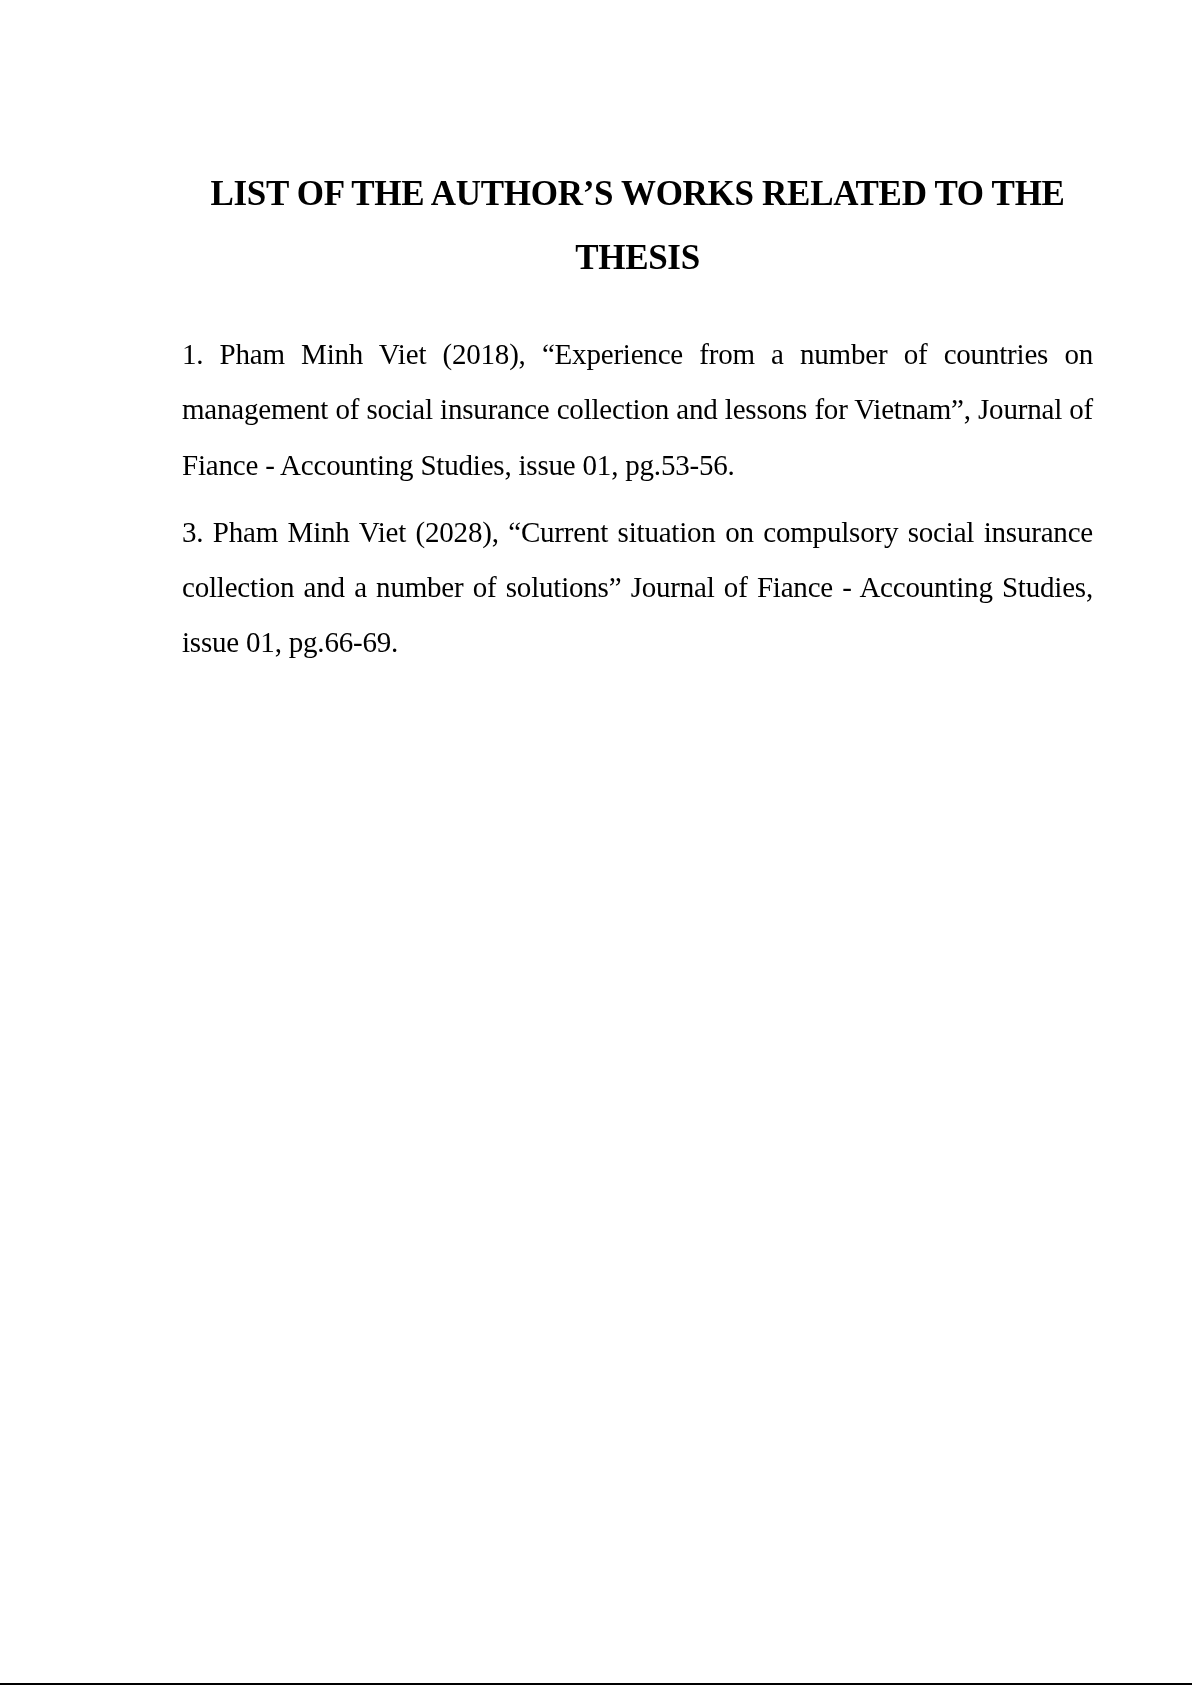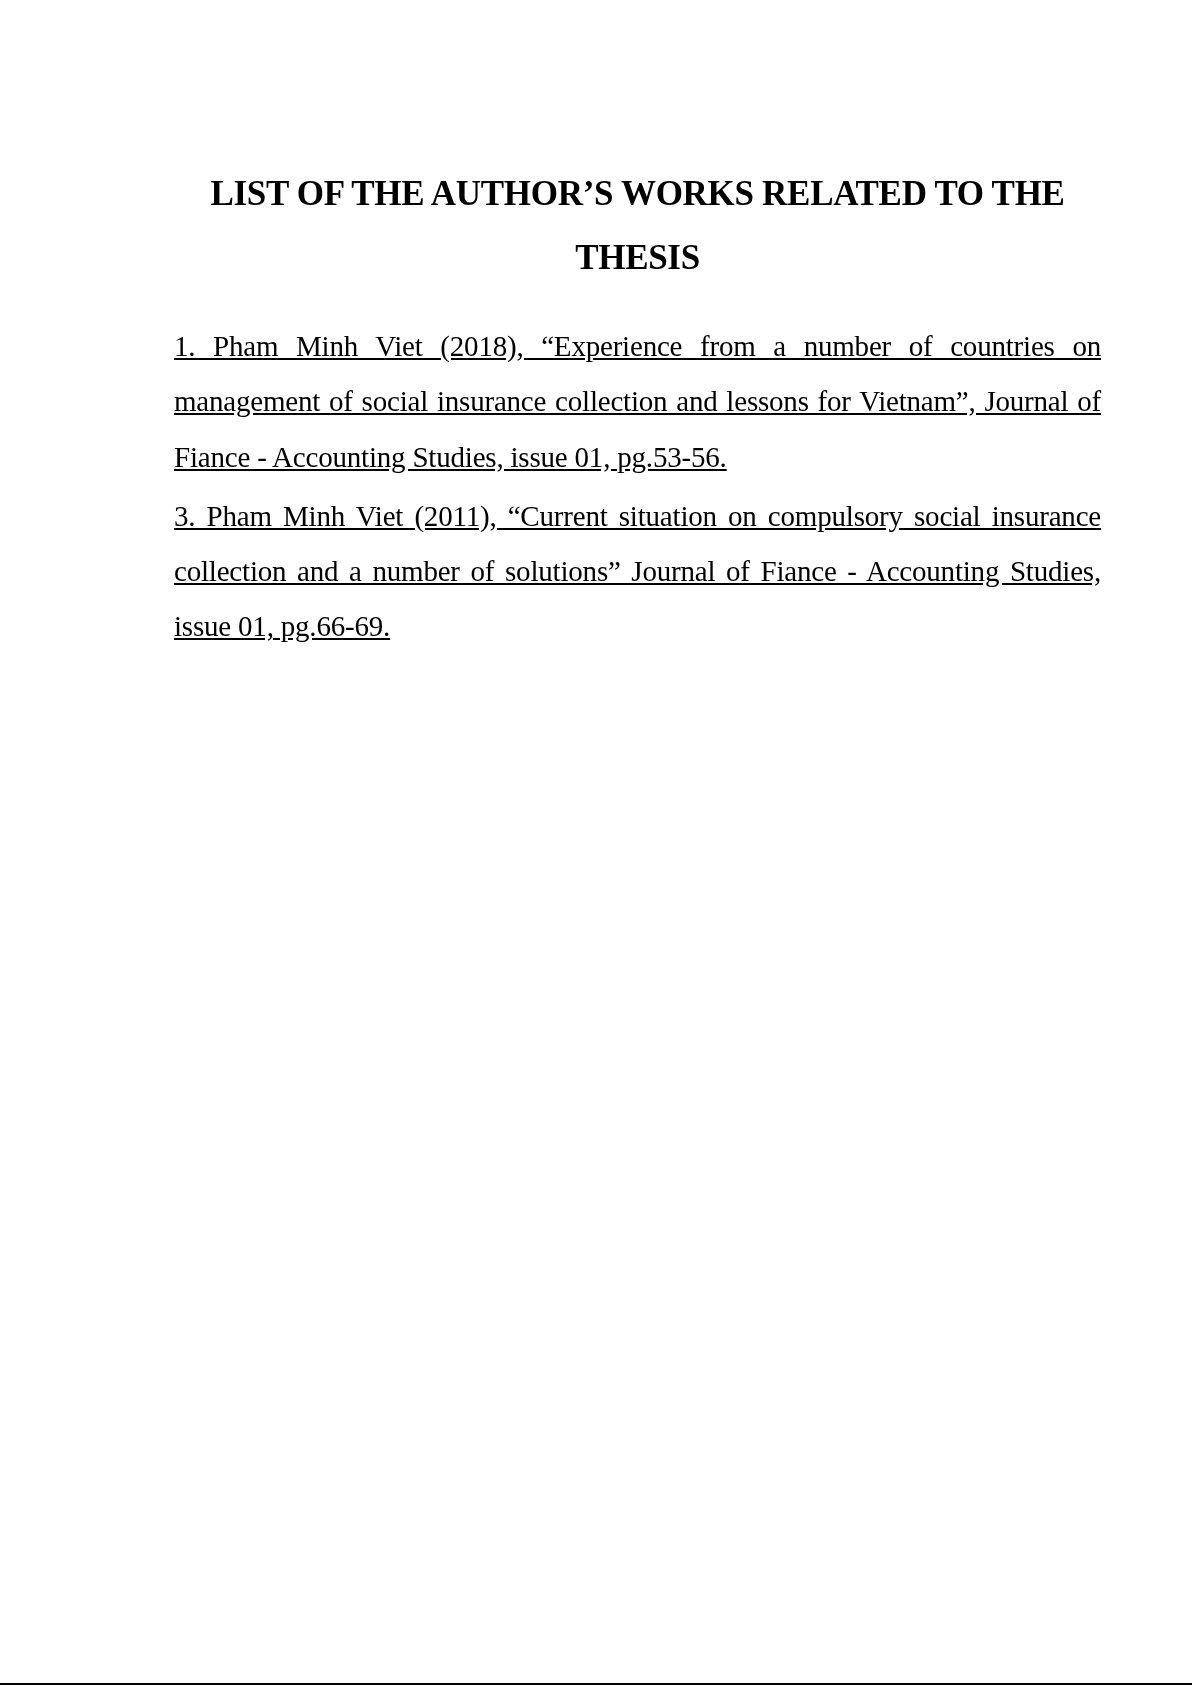--- a/index.html
+++ b/index.html
@@ -38,41 +38,40 @@
     .works {
       position: absolute;
       left: 170px;
       top: 315px;
       width: 935px;
       margin: 0;
       padding: 0;
       list-style: none;
     }
     .work-item {
-      margin: 4px;
+      margin: 12px;
       font-size: 29px;
       line-height: 55.3px;
       text-align: justify;
       letter-spacing: -0.2px;
-      text-decoration: underline;
     }
     .bottom-rule {
       position: absolute;
       left: 0;
       bottom: 0;
       width: 1192px;
       height: 2px;
       background: #000000;
     }
   </style>
 </head>
 <body>
 
 <div class="page">
   <h1 class="title">LIST OF THE AUTHOR’S WORKS RELATED TO THE THESIS</h1>
 
   <ul class="works">
     <li class="work-item">1. Pham Minh Viet (2018), “Experience from a number of countries on management of social insurance collection and lessons for Vietnam”, Journal of Fiance - Accounting Studies, issue 01, pg.53-56.</li>
-    <li class="work-item">3. Pham Minh Viet (2011), “Current situation on compulsory social insurance collection and a number of solutions” Journal of Fiance - Accounting Studies, issue 01, pg.66-69.</li>
+    <li class="work-item">3. Pham Minh Viet (2028), “Current situation on compulsory social insurance collection and a number of solutions” Journal of Fiance - Accounting Studies, issue 01, pg.66-69.</li>
   </ul>
 
   <div class="bottom-rule"></div>
 </div>
 
 </body></html>

